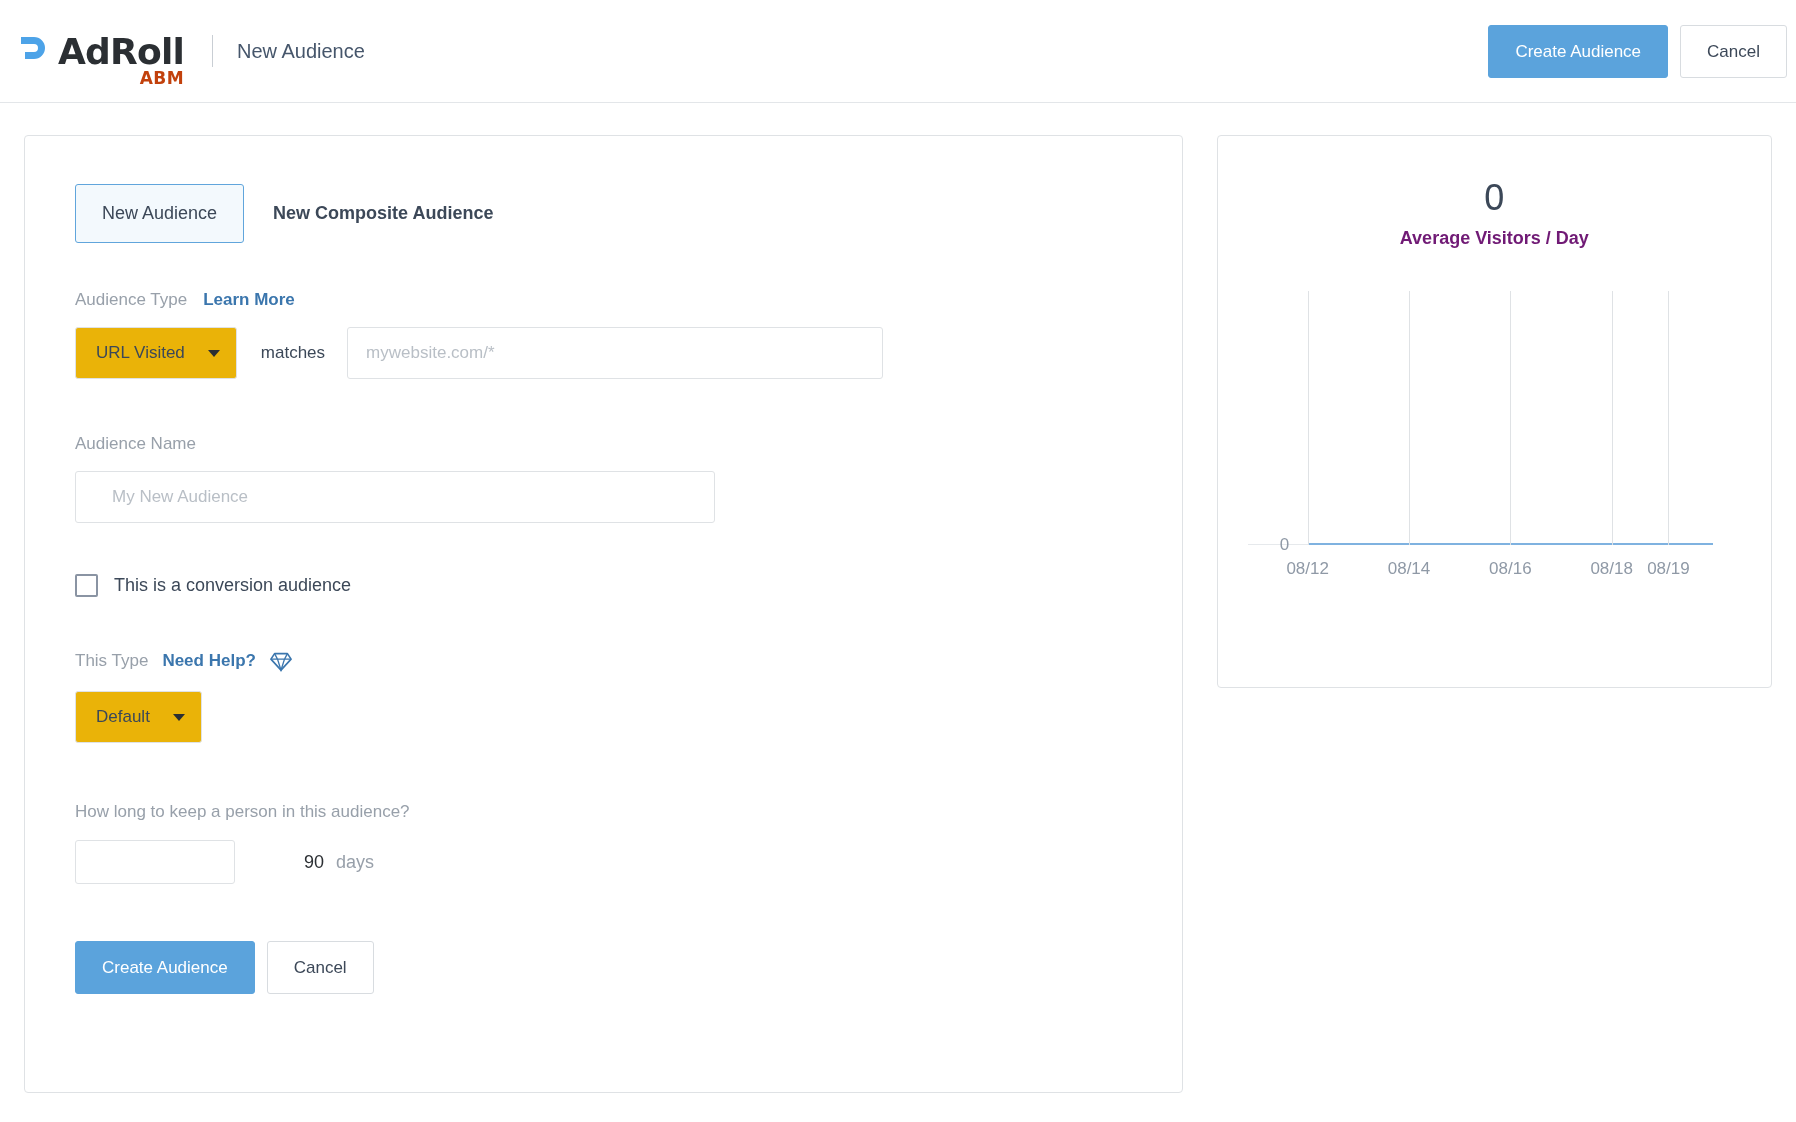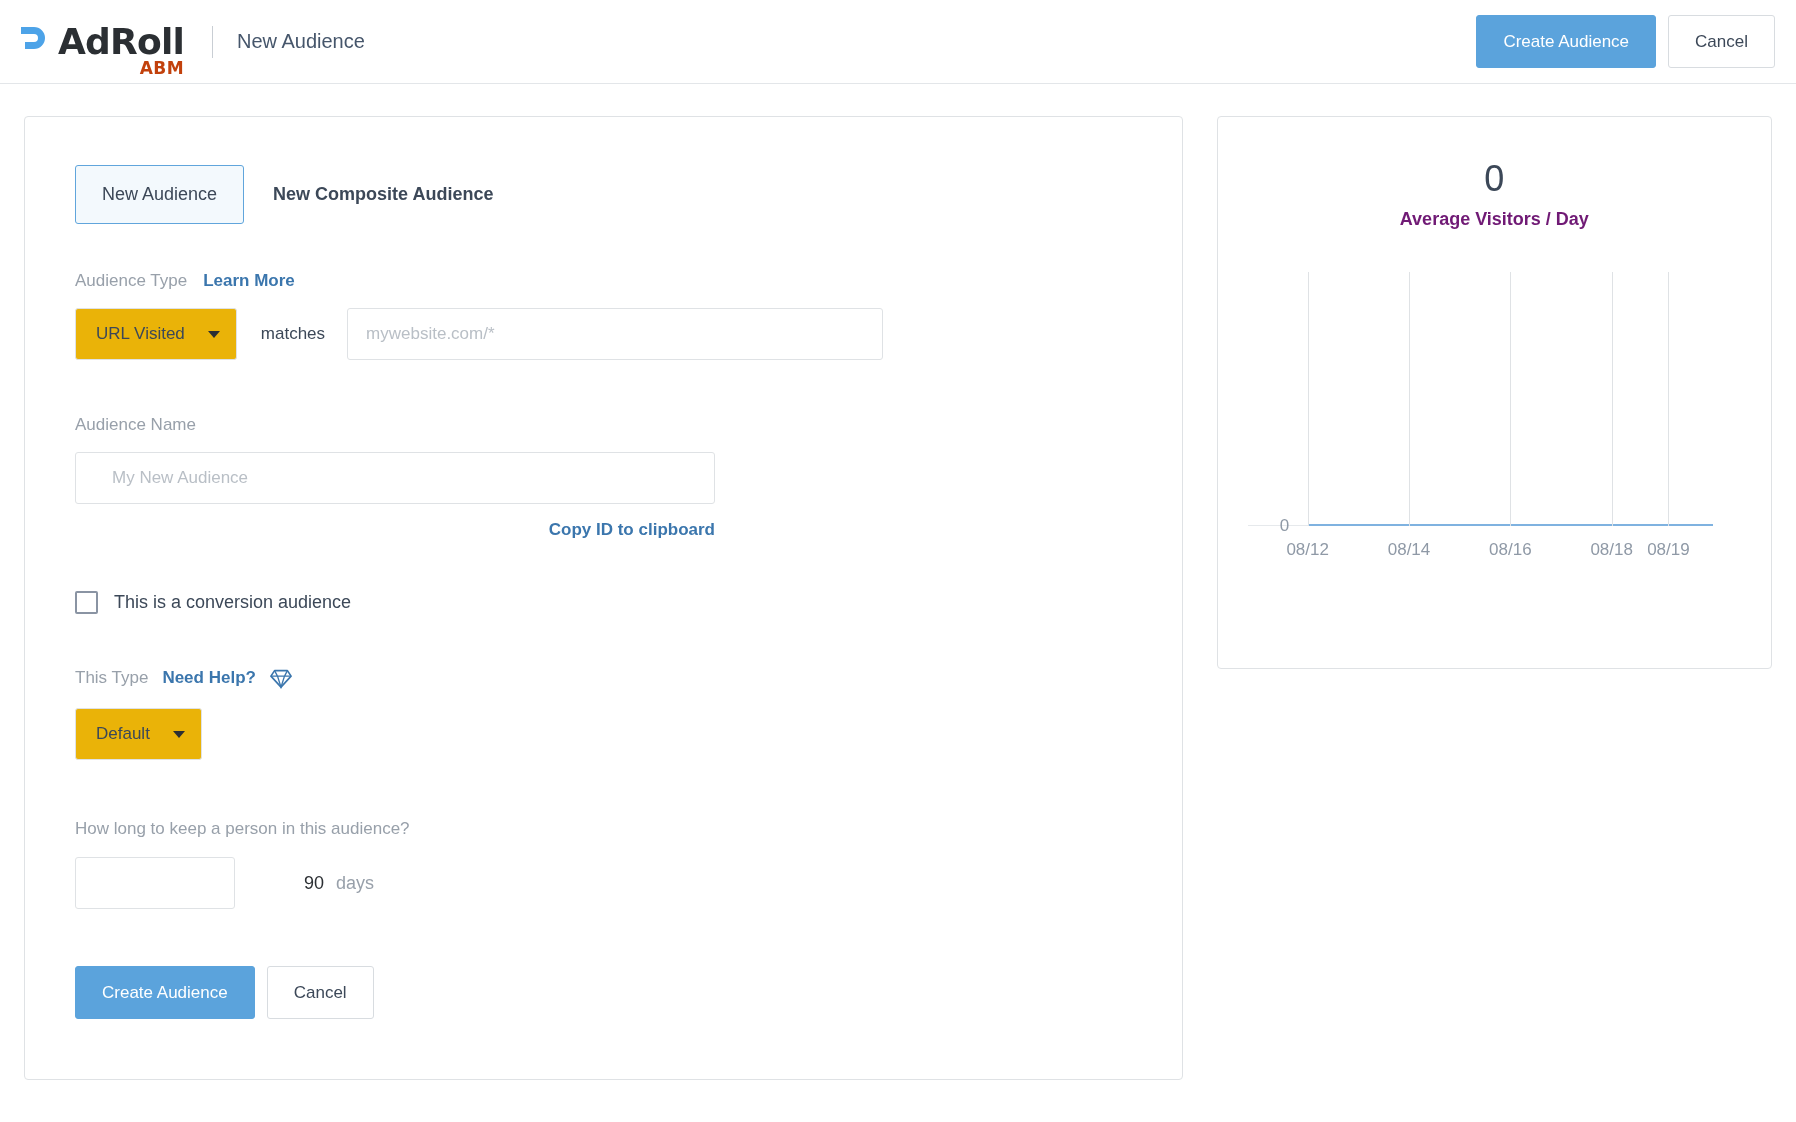--- a/index.html
+++ b/index.html
@@ -7,25 +7,25 @@
     width: 1796px;
     height: 1122px;
     background: #ffffff;
     font-family: "Liberation Sans", sans-serif;
     -webkit-font-smoothing: antialiased;
   }
 
   
   .topbar {
     position: relative;
-    height: 84px;
+    height: 103px;
     border-bottom: 1px solid #e3e6e9;
     display: flex;
     align-items: center;
-    padding: 0 21px 0 18px;
+    padding: 0 9px 0 18px;
   }
   .brand { display: flex; align-items: flex-end; }
   .logo-mark { width: 34px; height: 34px; margin-right: 6px; margin-bottom: 3px; flex: none; }
   .wordmark-wrap { position: relative; line-height: 1; }
   .wordmark {
     font-size: 36px;
     font-weight: 700;
     letter-spacing: -0.8px;
     color: #2b2f33;
     font-family: "DejaVu Sans", sans-serif;
@@ -182,21 +182,21 @@
     border: 2px solid #8a94a3;
     border-radius: 2px;
     background: #ffffff;
     flex: none;
   }
   .checkbox-label { font-size: 18px; color: #3c4858; }
 
   .days-input-wrap {
     border: 1px solid #dfe2e5;
     border-radius: 3px;
-    height: 52px;
+    height: 44px;
     width: 160px;
     display: flex;
     align-items: center;
     padding: 0 16px;
     background: #ffffff;
   }
   .days-value {
     flex: 1;
     text-align: right;
     font-size: 18px;
@@ -309,23 +309,20 @@
     </div>
 
     <div style="margin-top:55px;">
       <span class="field-label">Audience Name</span>
     </div>
 
     <div style="margin-top:17px;">
       <input class="text-input input-name" type="text" placeholder="My New Audience" style="">
     </div>
 
-    <div style="width:640px; text-align:right; margin-top:16px;">
-      <a class="link">Copy ID to clipboard</a>
-    </div>
 
     <div class="checkbox-row" style="margin-top:51px;">
       <span class="checkbox"></span>
       <span class="checkbox-label">This is a conversion audience</span>
     </div>
 
     <div class="row" style="margin-top:53px; gap:14px;">
       <span class="field-label">This Type</span>
       <a class="link">Need Help?</a>
       <svg width="22" height="22" viewBox="0 0 24 24">

